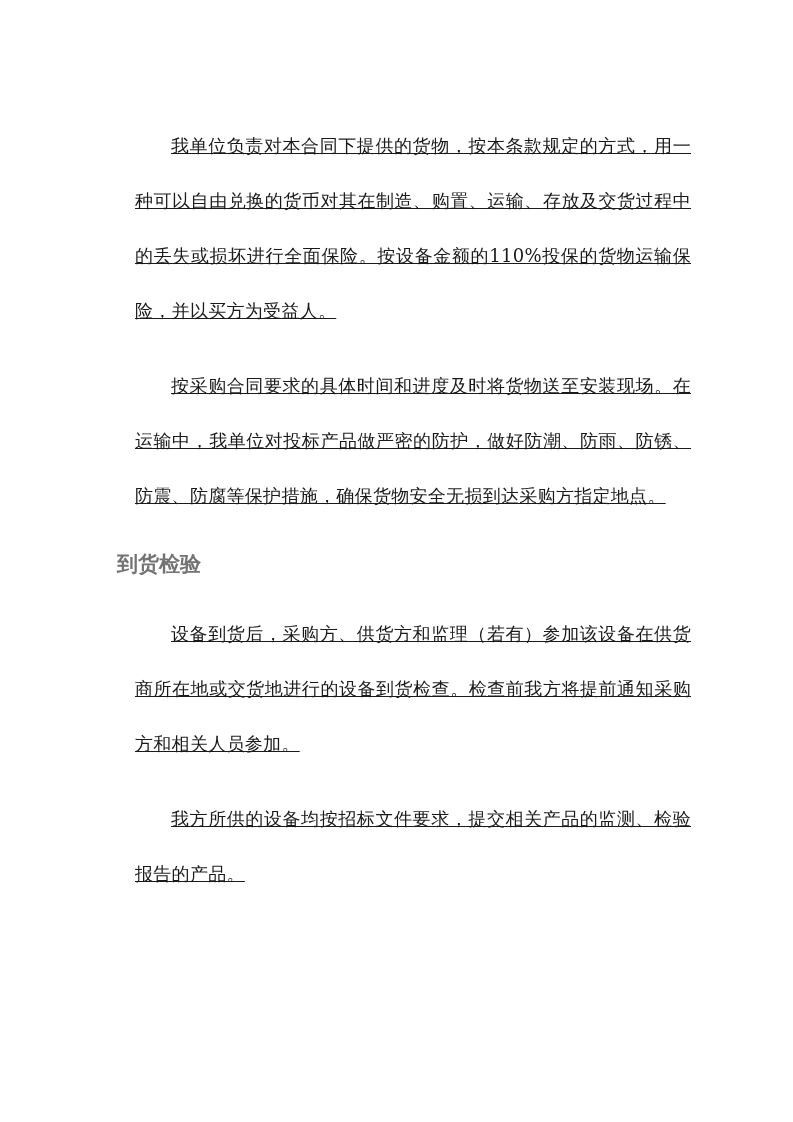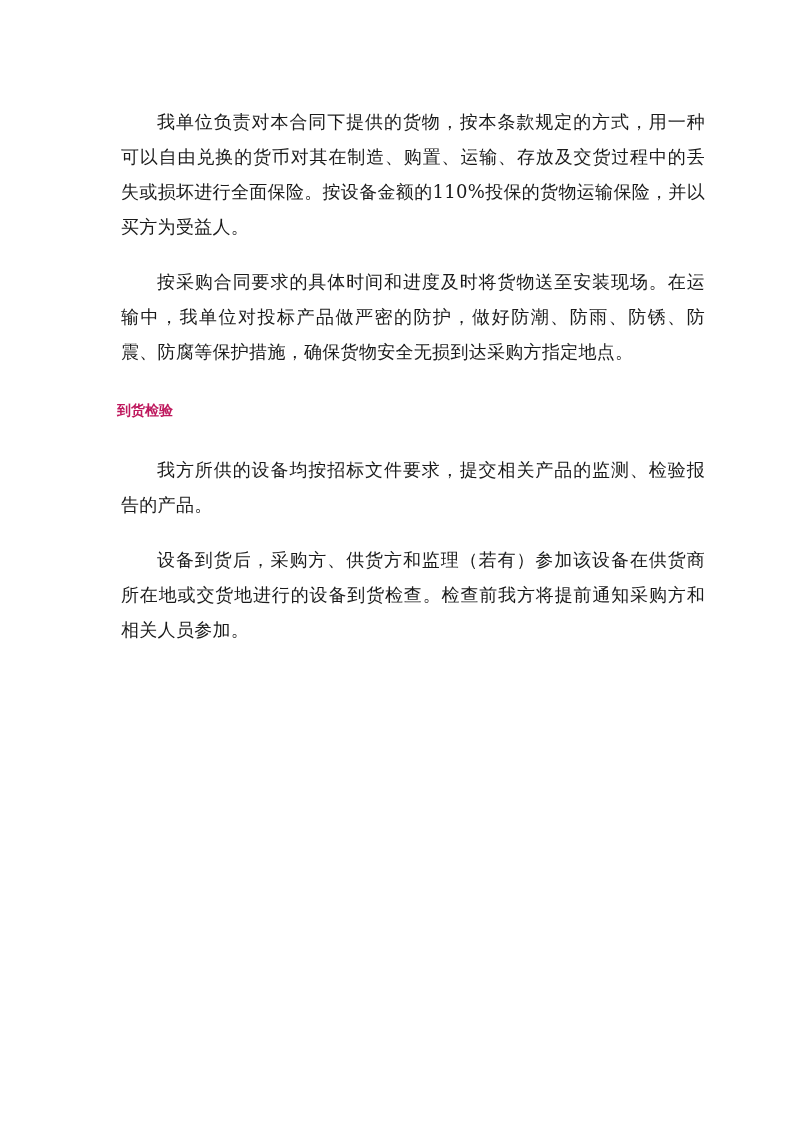--- a/index.html
+++ b/index.html
@@ -16,45 +16,46 @@
     .page {
       position: absolute;
       left: 117px;
       top: 100px;
       width: 592px;
       color: #1a1a1a;
       font-family: "DejaVu Serif", "Liberation Serif", serif;
       font-size: 18px;
     }
     .para {
-      margin: 4px;
-      line-height: 35px;
+      margin: 18px;
+      line-height: 55px;
       text-indent: 36px;
       text-align: justify;
       text-justify: inter-character;
       letter-spacing: 0.3px;
+      text-decoration: underline;
     }
     .para + .para {
       margin-top: 20px;
     }
     .heading {
       margin: 22px 0 22px 0;
       line-height: 39px;
       font-family: "DejaVu Sans", "Liberation Sans", sans-serif;
-      font-size: 14px;
+      font-size: 21px;
       font-weight: 600;
-      color: #be185d;
+      color: #737373;
     }
   </style>
 </head>
 <body>
 
 <div class="page">
   <p class="para">我单位负责对本合同下提供的货物，按本条款规定的方式，用一种可以自由兑换的货币对其在制造、购置、运输、存放及交货过程中的丢失或损坏进行全面保险。按设备金额的110%投保的货物运输保险，并以买方为受益人。</p>
   <p class="para">按采购合同要求的具体时间和进度及时将货物送至安装现场。在运输中，我单位对投标产品做严密的防护，做好防潮、防雨、防锈、防震、防腐等保护措施，确保货物安全无损到达采购方指定地点。</p>
 
   <div>
     <div class="heading">到货检验</div>
+    <p class="para">设备到货后，采购方、供货方和监理（若有）参加该设备在供货商所在地或交货地进行的设备到货检查。检查前我方将提前通知采购方和相关人员参加。</p>
     <p class="para">我方所供的设备均按招标文件要求，提交相关产品的监测、检验报告的产品。</p>
-    <p class="para">设备到货后，采购方、供货方和监理（若有）参加该设备在供货商所在地或交货地进行的设备到货检查。检查前我方将提前通知采购方和相关人员参加。</p>
   </div>
 
 </div>
 
 </body></html>

